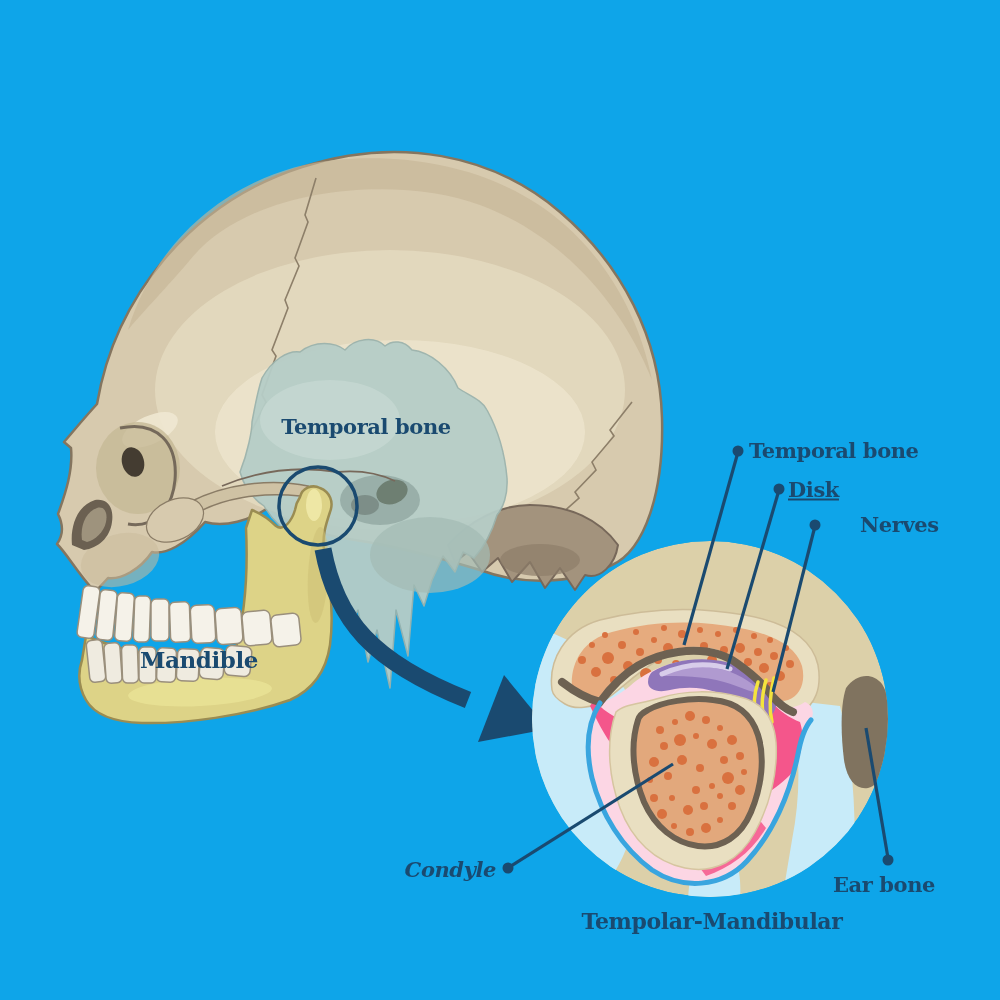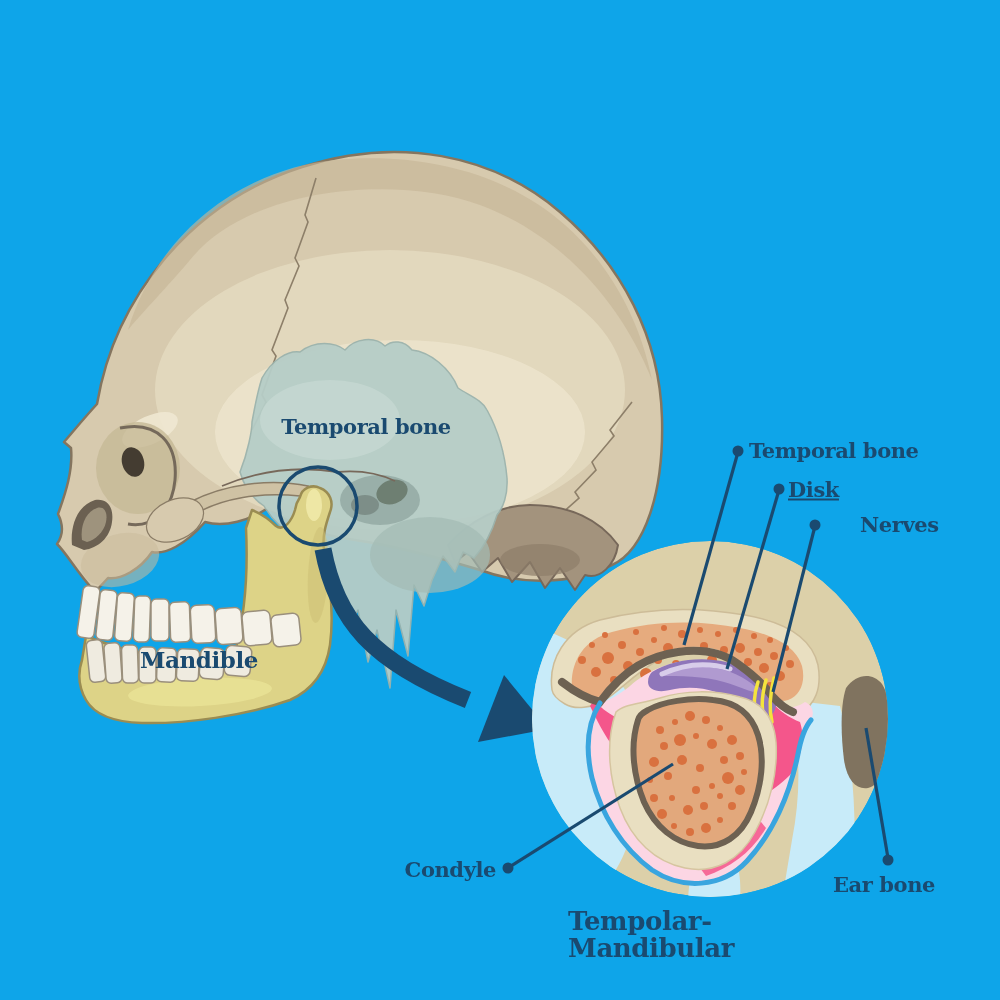--- a/index.html
+++ b/index.html
@@ -3,23 +3,23 @@
 <meta charset="utf-8">
 <style>
   html,body{margin:0;padding:0;background:#ffffff;}
   .canvas{position:relative;width:1000px;height:1000px;background:#0ea5e9;overflow:hidden;
           font-family:"DejaVu Serif","Liberation Serif",serif;}
   .art{position:absolute;left:0;top:0;}
   .lbl{position:absolute;font-weight:700;color:var(--accent,#1a4a70);
        font-size:21px;letter-spacing:-0.4px;white-space:nowrap;}
   .lbl.center{transform:translate(-50%,-50%);}
   .lbl.vmid{transform:translate(0,-50%);}
-  .lbl.rightvmid{transform:translate(-100%,-50%);}
+  .lbl.rightvmid{transform:translate(-100%,-50%);font-style:italic;}
   .caption{position:absolute;font-weight:700;color:var(--accent,#1a4a70);
-           font-size:26px;letter-spacing:-0.4px;text-align:left;line-height:27px;
+           font-size:22px;letter-spacing:-0.4px;text-align:left;line-height:27px;
            transform:translate(-50%,0);}
   .nvl{stroke:var(--accent,#1a4a70);}
   .nvf{fill:var(--accent,#1a4a70);}
 </style>
 </head>
 <body>
 
 <div class="canvas">
 
 <svg class="art" width="1000" height="1000" viewBox="0 0 1000 1000">

